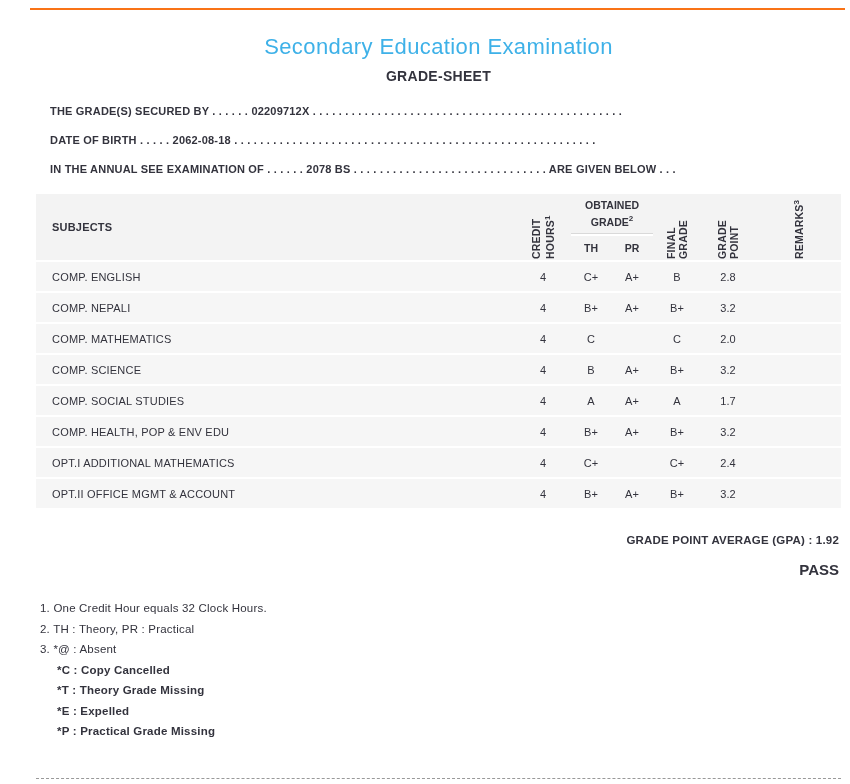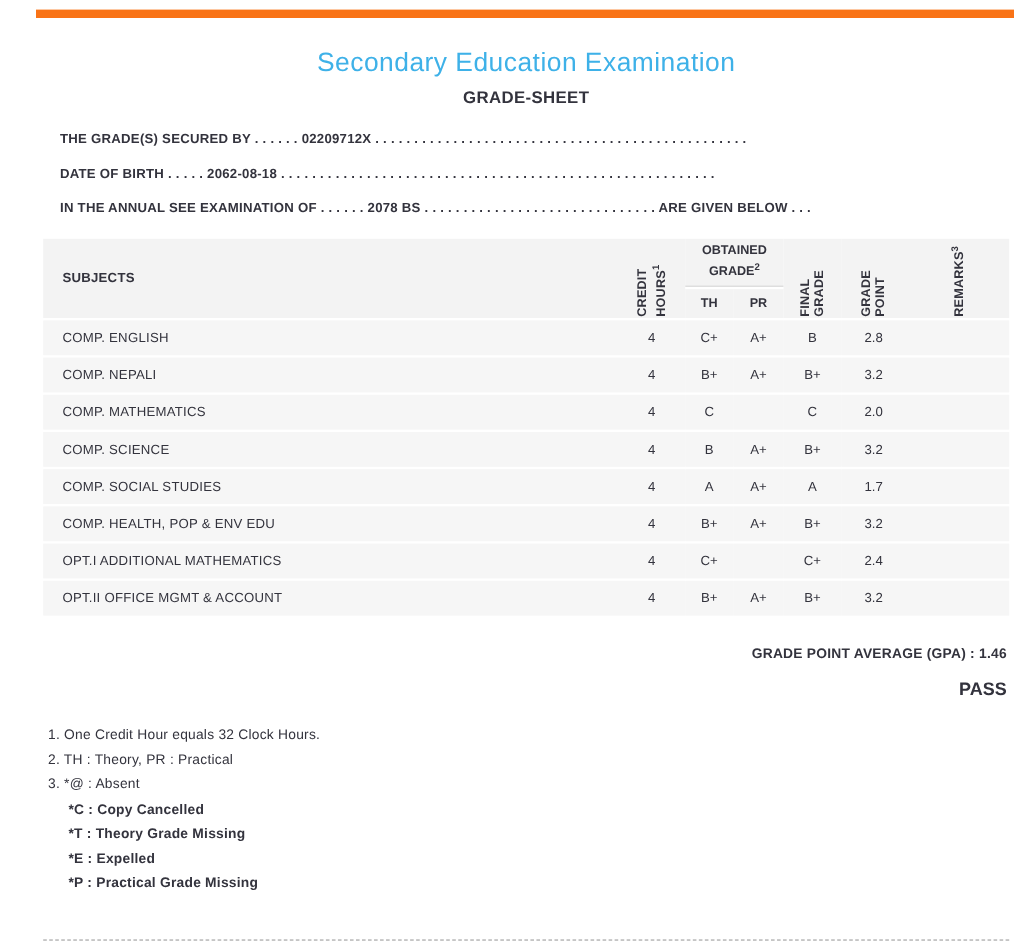--- a/index.html
+++ b/index.html
@@ -6,21 +6,21 @@
   html, body { margin: 0; padding: 0; }
   body {
     width: 850px; height: 784px;
     background: #ffffff;
     font-family: "Liberation Sans", "DejaVu Sans", sans-serif;
     color: #33333d;
     overflow: hidden;
   }
   .sheet {
     margin: 8px 5px 0 30px;
-    border-top: 7px solid #f97316;
+    border-top: 2px solid #f97316;
     padding: 24px 4px 0 6px;
   }
   .title {
     margin: 0 0 8px;
     text-align: center;
     color: #3eb1e8;
     font-size: 22px;
     font-weight: 400;
     letter-spacing: 0.4px;
   }
@@ -235,21 +235,21 @@
         <td>4</td>
         <td>B+</td>
         <td>A+</td>
         <td>B+</td>
         <td>3.2</td>
         <td></td>
       </tr>
     </tbody>
   </table>
 
-  <div class="gpa-line">GRADE POINT AVERAGE (GPA) : 1.46</div>
+  <div class="gpa-line">GRADE POINT AVERAGE (GPA) : 1.92</div>
   <div class="result-line">PASS</div>
 
   <div class="footnotes">
     <div class="footnote">1. One Credit Hour equals 32 Clock Hours.</div>
     <div class="footnote">2. TH : Theory, PR : Practical</div>
     <div class="footnote">3. *@ : Absent</div>
     <div class="footnote indent">*C : Copy Cancelled</div>
     <div class="footnote indent">*T : Theory Grade Missing</div>
     <div class="footnote indent">*E : Expelled</div>
     <div class="footnote indent">*P : Practical Grade Missing</div>

